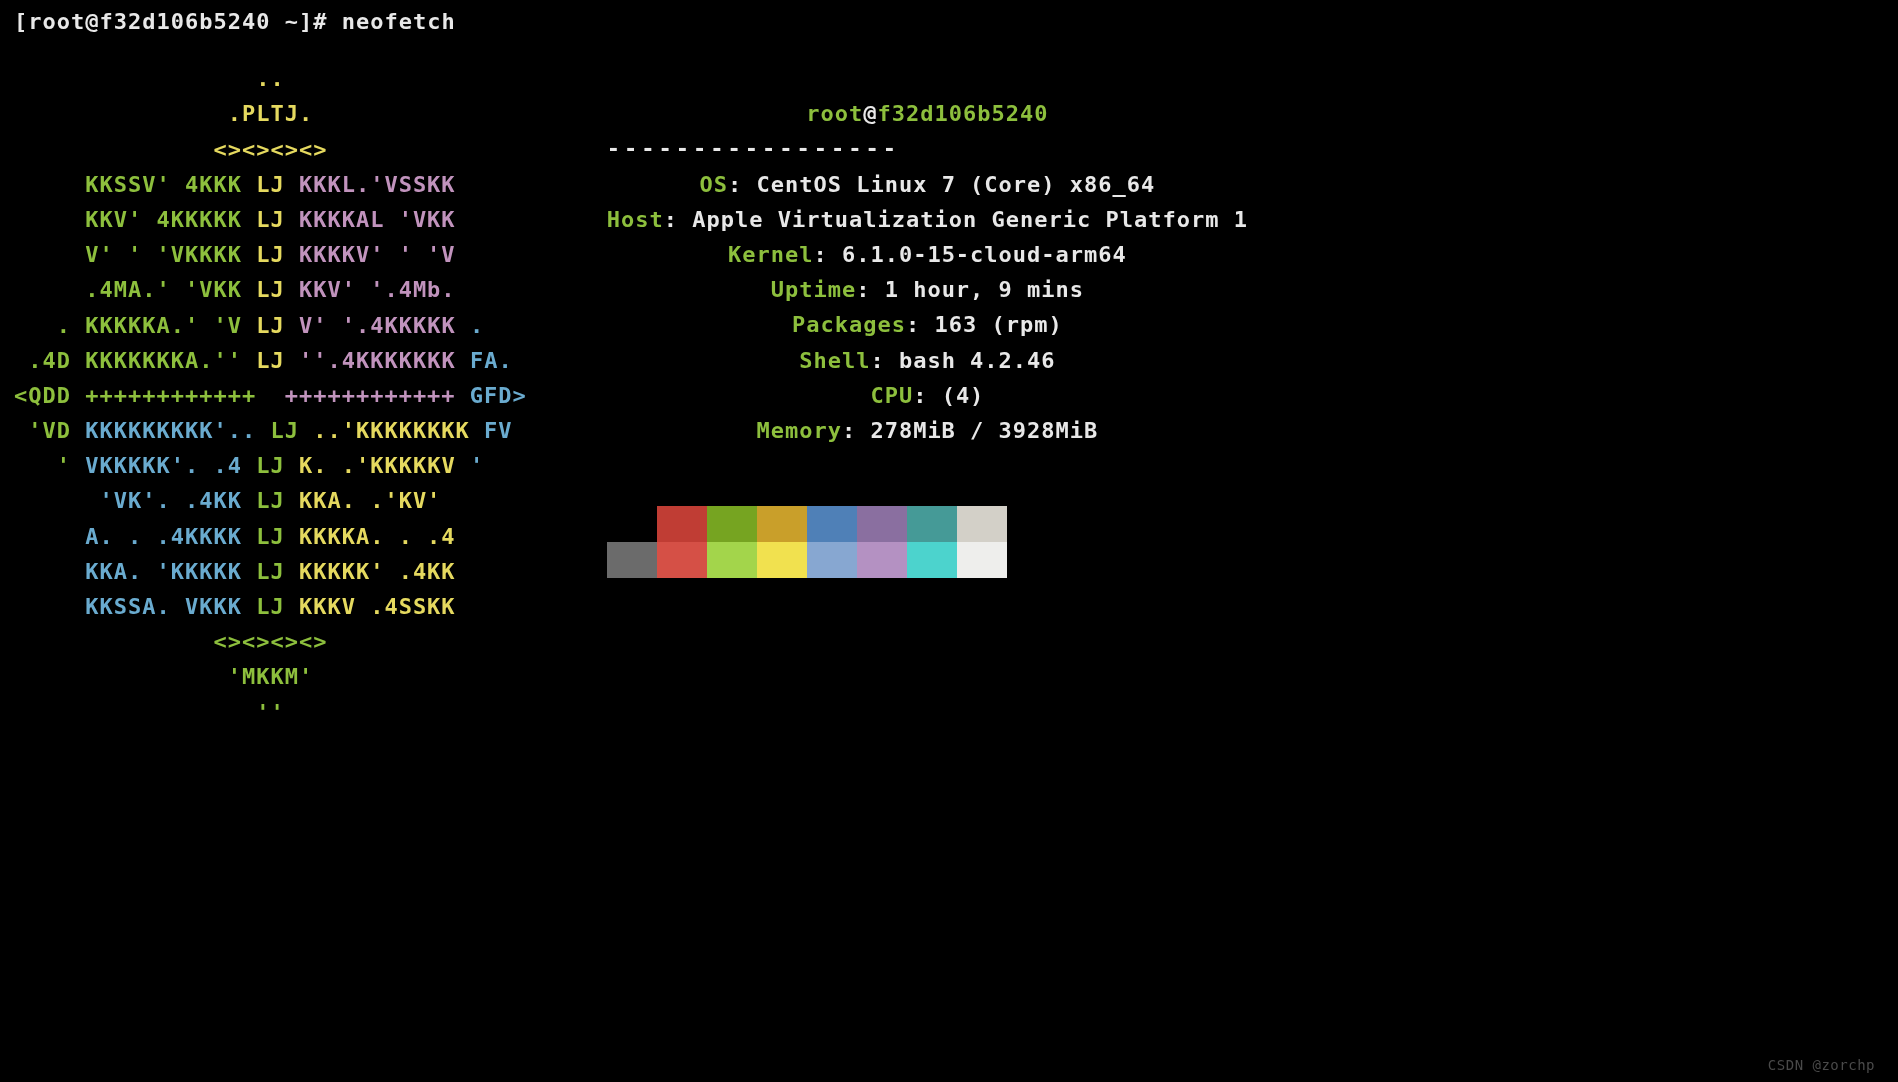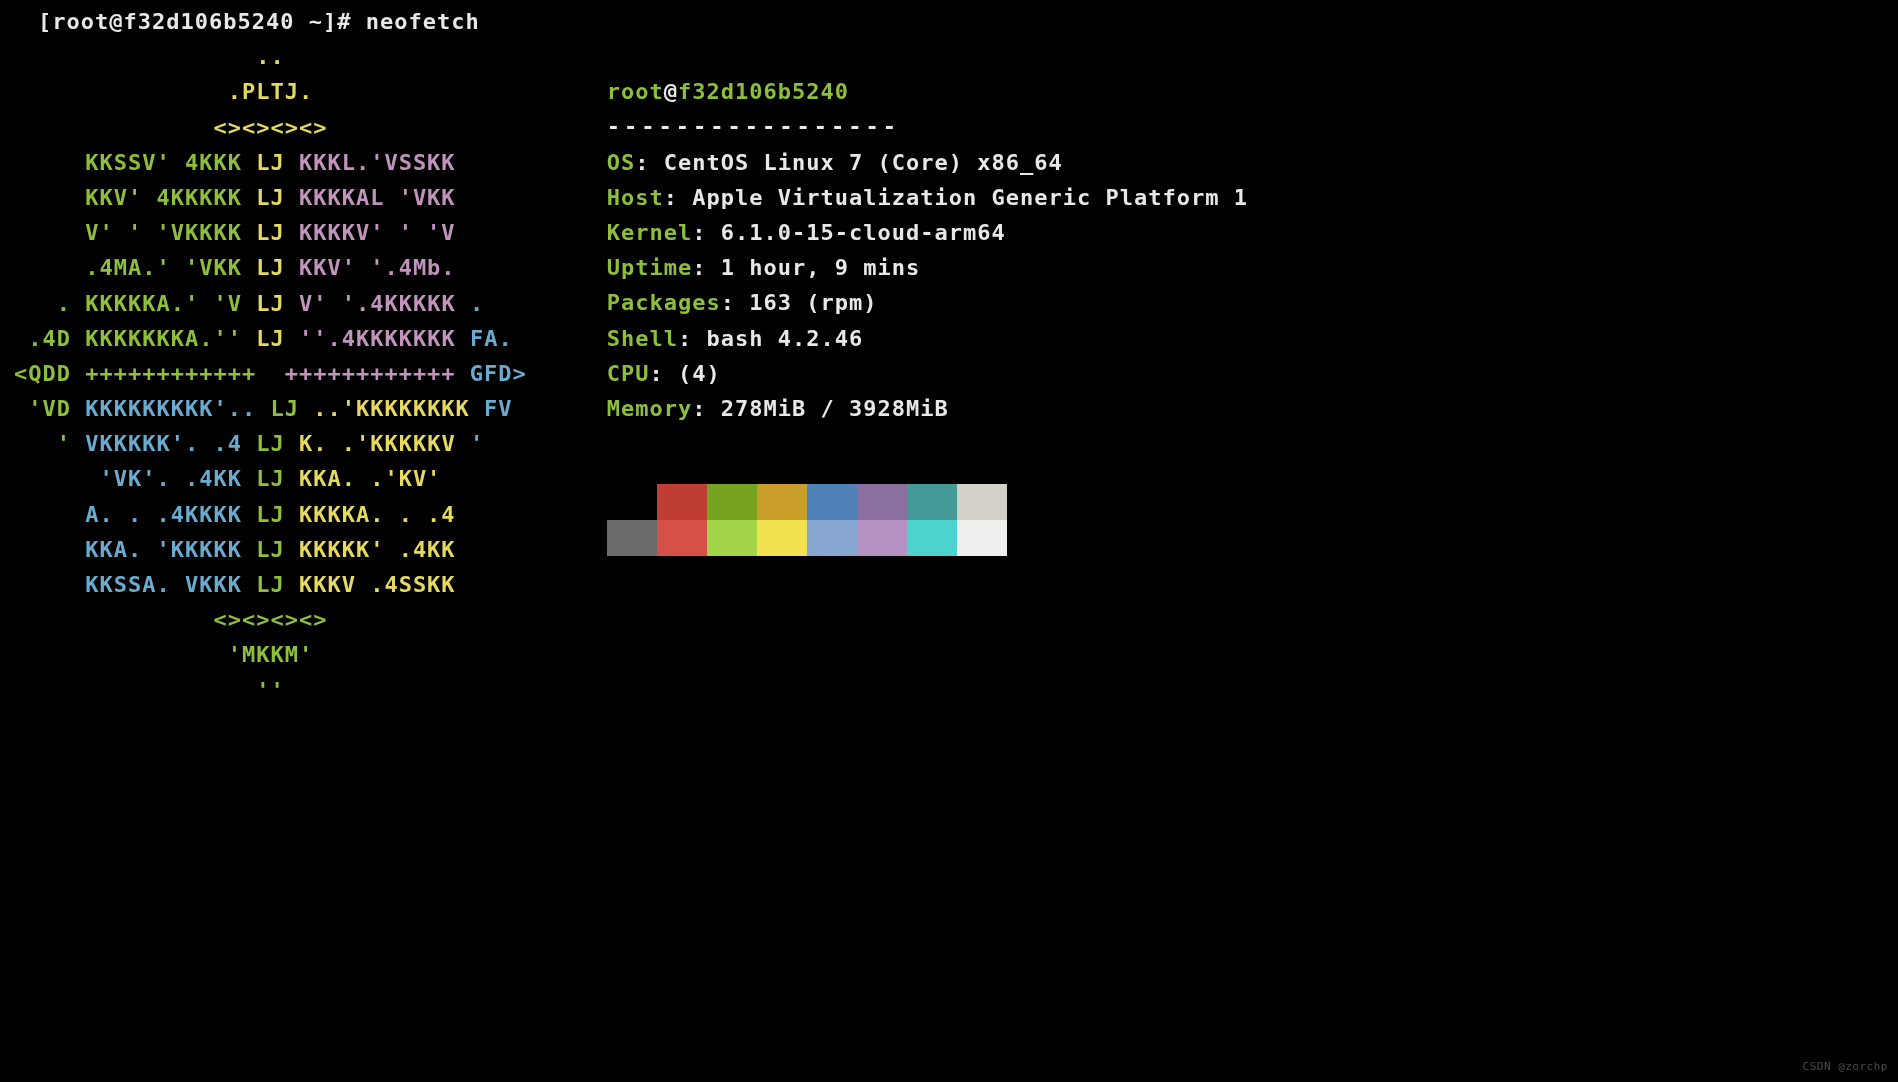--- a/index.html
+++ b/index.html
@@ -18,32 +18,33 @@
       font-weight: 600;
     }
     pre {
       font-family: inherit;
       white-space: pre;
     }
     .yellow { color: #e5d95f; }
     .green { color: #8dbf3d; }
     .purple { color: #c193bd; }
     .blue { color: #6aabcf; }
-    .white { color: #e8e8e8; margin-left: 24px; }
+    .white { color: #e8e8e8; }
     .container {
       display: flex;
       gap: 80px;
       align-items: flex-start;
+      margin-top: 22px;
     }
     .logo-col { flex-shrink: 0; }
     .info-col {
       flex-shrink: 0;
       padding-top: 35px;
     }
-    .info-line { white-space: nowrap; }
+    .info-line { white-space: nowrap; text-align: center; }
     .label { color: #8dbf3d; }
     .value { color: #e8e8e8; }
     .dashes { color: #e8e8e8; letter-spacing: 4px;}
     .palette {
       margin-top: 58px;
       display: flex;
       flex-direction: column;
     }
     .palette-row {
       display: flex;
@@ -56,22 +57,22 @@
     .cursor {
       display: inline-block;
       width: 14px;
       height: 26px;
       background: #ffffff;
       vertical-align: middle;
     }
     .watermark {
       position: fixed;
       bottom: 6px;
-      right: 10px;
-      font-size: 11px;
+      right: 23px;
+      font-size: 14px;
       color: #4a4a4a;
       letter-spacing: 0.5px;
       font-weight: normal;
     }
   </style>
 </head>
 <body>
 
 <pre><span class="white"><span>[</span><span>root</span><span>@</span><span>f32d106b5240</span><span> ~]# </span><span>neofetch</span></span>
 <div class="container">

